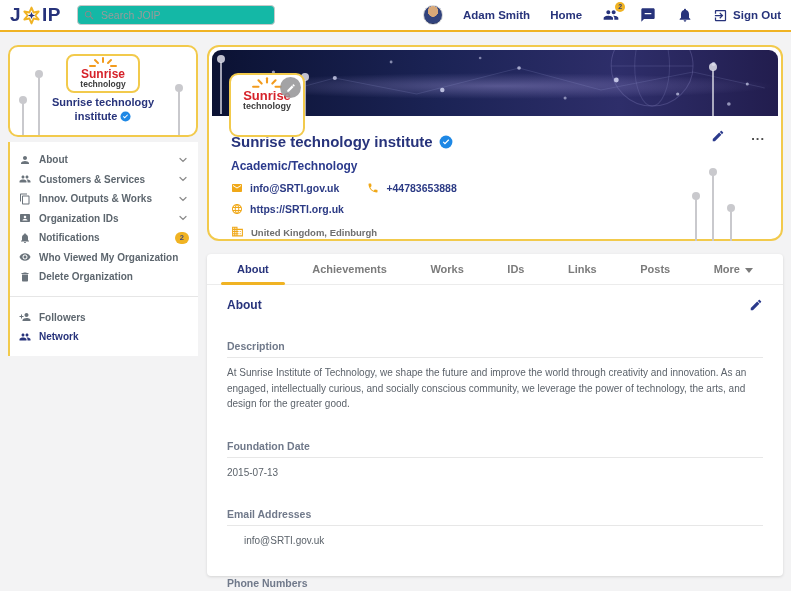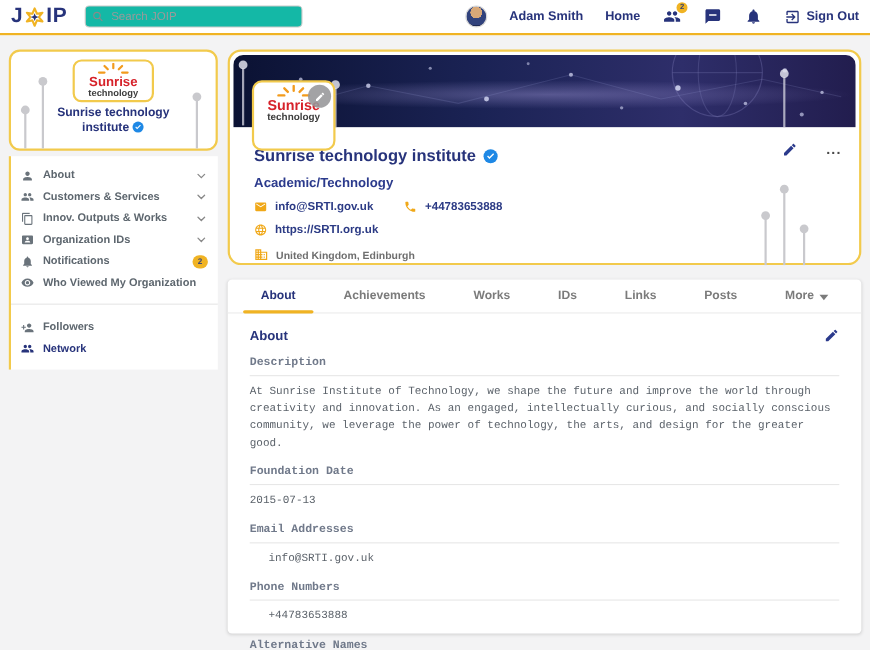--- a/index.html
+++ b/index.html
@@ -93,21 +93,21 @@
   .tab{display:flex;align-items:center;gap:5px;font-size:11px;font-weight:700;color:#7b7b7b;
     position:relative;cursor:pointer;}
   .tab.active{color:var(--navy);}
   .tab.active::after{content:'';position:absolute;left:-16px;right:-16px;bottom:-1px;height:3px;
     background:var(--accent);border-radius:2px;}
   .tab .caret{width:0;height:0;border-left:4px solid transparent;border-right:4px solid transparent;
     border-top:5px solid #7b7b7b;margin-top:2px;}
   .about{padding:13px 20px 0;}
   .about-head{display:flex;justify-content:space-between;align-items:center;}
   .about-title{color:var(--navy);font-weight:800;font-size:12px;}
-  .field{margin-top:12px;font-family:Liberation Mono, monospace;}
+  .field{margin-top:28px;}
   .field-label{color:#70798a;font-weight:700;font-size:10.5px;padding-bottom:5px;border-bottom:1px solid #e7e7e7;}
   .field-value{margin-top:7px;color:#5c636b;font-size:10px;line-height:1.55;}
   .field-value.indent{padding-left:17px;}
 </style>
 </head>
 <body>
 
 <header>
   <div class="logo">
     <span>J</span>
@@ -222,20 +222,26 @@
           </svg>
         <span>Notifications</span>
         <span class="notif-badge">2</span>
       </div>
       <div class="menu-item">
         <svg viewBox="0 0 24 24">
             <path d="M12 4.5C7 4.5 2.73 7.61 1 12c1.73 4.39 6 7.5 11 7.5s9.27-3.11 11-7.5c-1.73-4.39-6-7.5-11-7.5zM12 17c-2.76 0-5-2.24-5-5s2.24-5 5-5 5 2.24 5 5-2.24 5-5 5zm0-8c-1.66 0-3 1.34-3 3s1.34 3 3 3 3-1.34 3-3-1.34-3-3-3z"></path>
           </svg>
         <span>Who Viewed My Organization</span>
       </div>
+      <div class="menu-item">
+        <svg viewBox="0 0 24 24">
+            <path d="M6 19c0 1.1.9 2 2 2h8c1.1 0 2-.9 2-2V7H6v12zM19 4h-3.5l-1-1h-5l-1 1H5v2h14V4z"></path>
+          </svg>
+        <span>Delete Organization</span>
+      </div>
       <div class="menu-divider"></div>
       <div class="menu-item">
         <svg viewBox="0 0 24 24">
             <path d="M15 12c2.21 0 4-1.79 4-4s-1.79-4-4-4-4 1.79-4 4 1.79 4 4 4zm-9-2V7H4v3H1v2h3v3h2v-3h3v-2H6zm9 4c-2.67 0-8 1.34-8 4v2h16v-2c0-2.67-5.33-4-8-4z"></path>
           </svg>
         <span>Followers</span>
       </div>
       <div class="menu-item active">
         <svg viewBox="0 0 24 24">
             <path d="M16 11c1.66 0 2.99-1.34 2.99-3S17.66 5 16 5s-3 1.34-3 3 1.34 3 3 3zm-8 0c1.66 0 2.99-1.34 2.99-3S9.66 5 8 5 5 6.34 5 8s1.34 3 3 3zm0 2c-2.33 0-7 1.17-7 3.5V19h14v-2.5C15 14.17 10.33 13 8 13zm8 0c-.29 0-.62.02-.97.05 1.16.84 1.97 1.97 1.97 3.45V19h6v-2.5c0-2.33-4.67-3.5-7-3.5z"></path>

